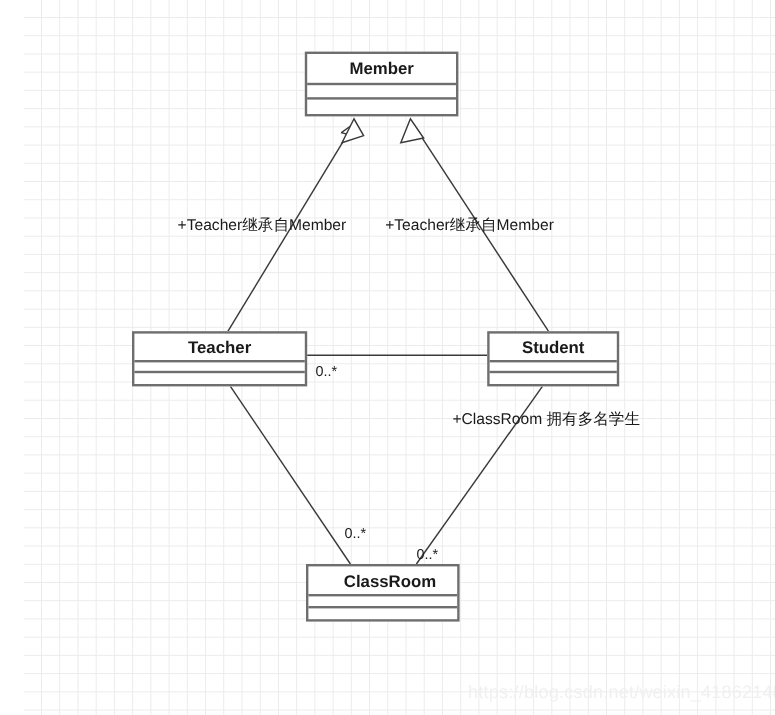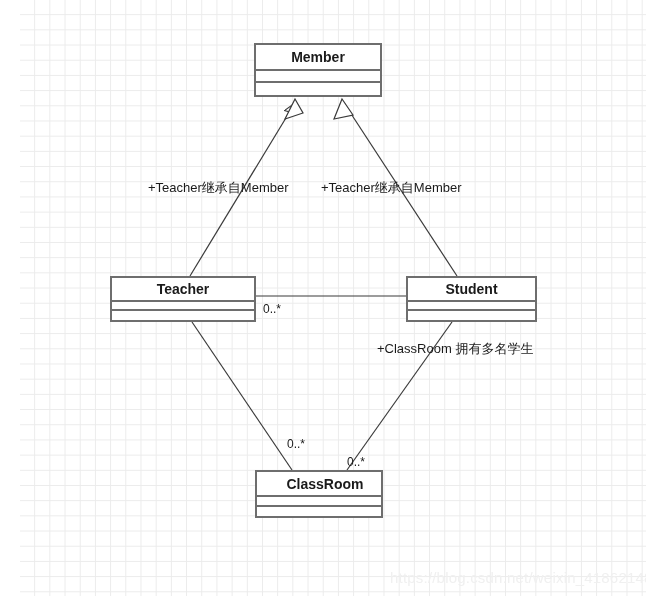--- a/index.html
+++ b/index.html
@@ -117,21 +117,21 @@
     <div class="uml-compartment mid" style="height:12px;"></div>
     <div class="uml-compartment" style="flex:1;"></div>
   </div>
 
   <div class="uml-class" style="left:90px; top:276px; width:146px; height:46px;">
     <div class="uml-title" style="height:24px;">Teacher</div>
     <div class="uml-compartment mid" style="height:9px;"></div>
     <div class="uml-compartment" style="flex:1;"></div>
   </div>
 
-  <div class="uml-class" style="left:386px; top:276px; width:131px; height:46px;">
+  <div class="uml-class" style="left:386px; top:276px; width:110px; height:46px;">
     <div class="uml-title" style="height:24px;">Student</div>
     <div class="uml-compartment mid" style="height:9px;"></div>
     <div class="uml-compartment" style="flex:1;"></div>
   </div>
 
   <div class="uml-class" style="left:235px; top:470px; width:128px; height:48px;">
     <div class="uml-title" style="height:25px;padding-left:12px;">ClassRoom</div>
     <div class="uml-compartment mid" style="height:10px;"></div>
     <div class="uml-compartment" style="flex:1;"></div>
   </div>

